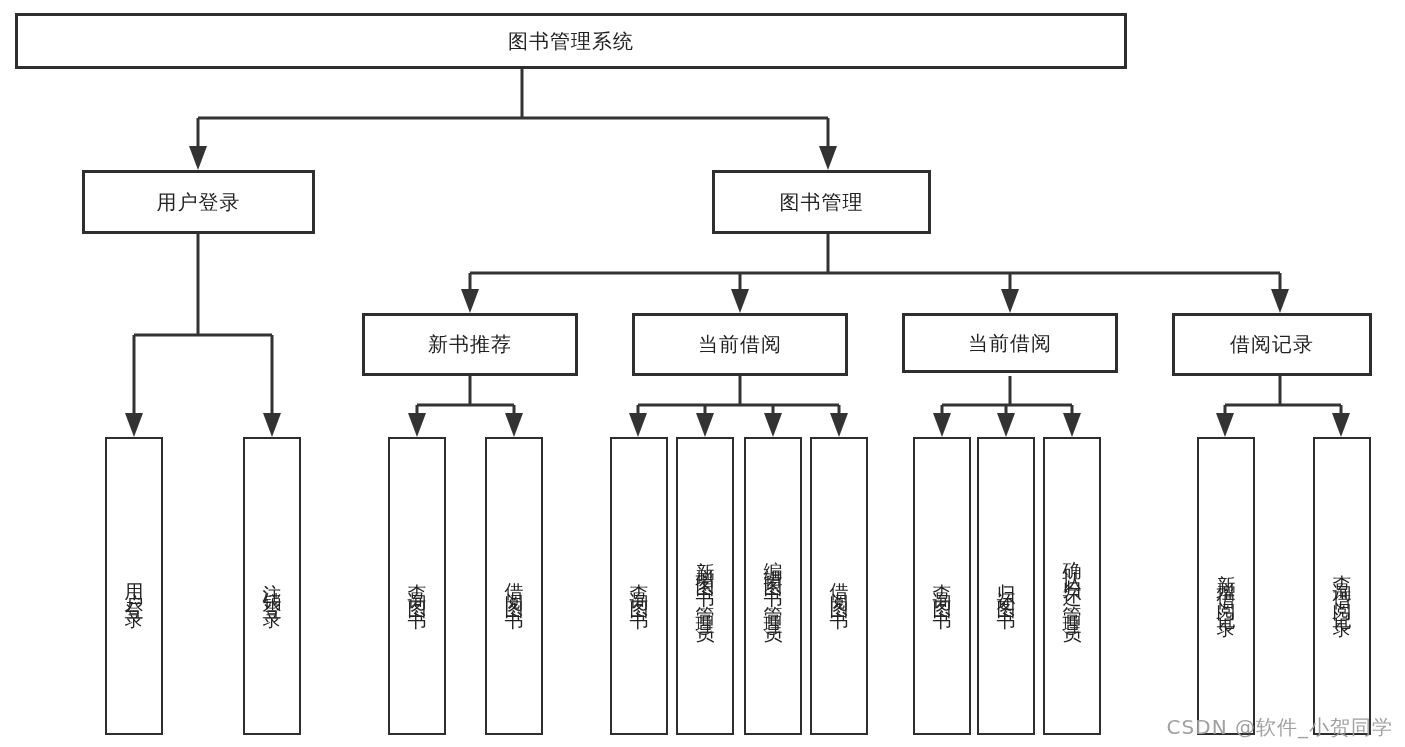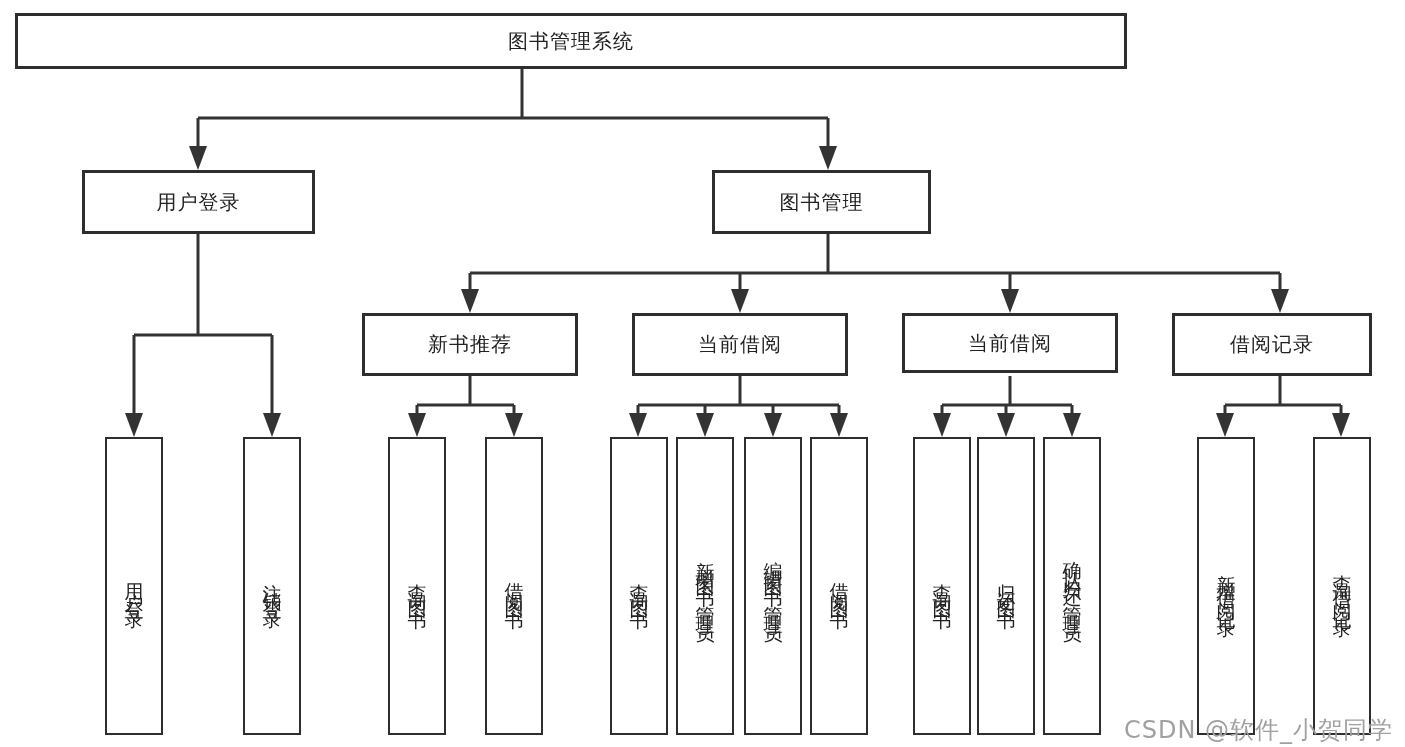--- a/index.html
+++ b/index.html
@@ -16,21 +16,21 @@
     box-sizing:border-box;z-index:2;
     font-size:20px;color:#222222;letter-spacing:1px;white-space:nowrap;
   }
   .leafbox{border-width:2px;}
   .vtext{
     writing-mode:vertical-lr;text-orientation:mixed;
     font-size:19px;line-height:1.05;letter-spacing:9px;color:#222222;
   }
   .watermark{
     position:absolute;right:12px;top:714px;z-index:5;
-    font-size:24px;color:#a0a0a0;letter-spacing:1px;white-space:nowrap;
+    font-size:20px;color:#a0a0a0;letter-spacing:1px;white-space:nowrap;
   }
 </style>
 </head>
 <body>
 
 <div id="canvas">
 
   <svg id="connectors" width="1405" height="747">
       <line x1="522" y1="69" x2="522" y2="118" stroke="#333333" stroke-width="3"></line>
       <line x1="198" y1="118" x2="828" y2="118" stroke="#333333" stroke-width="3"></line>

